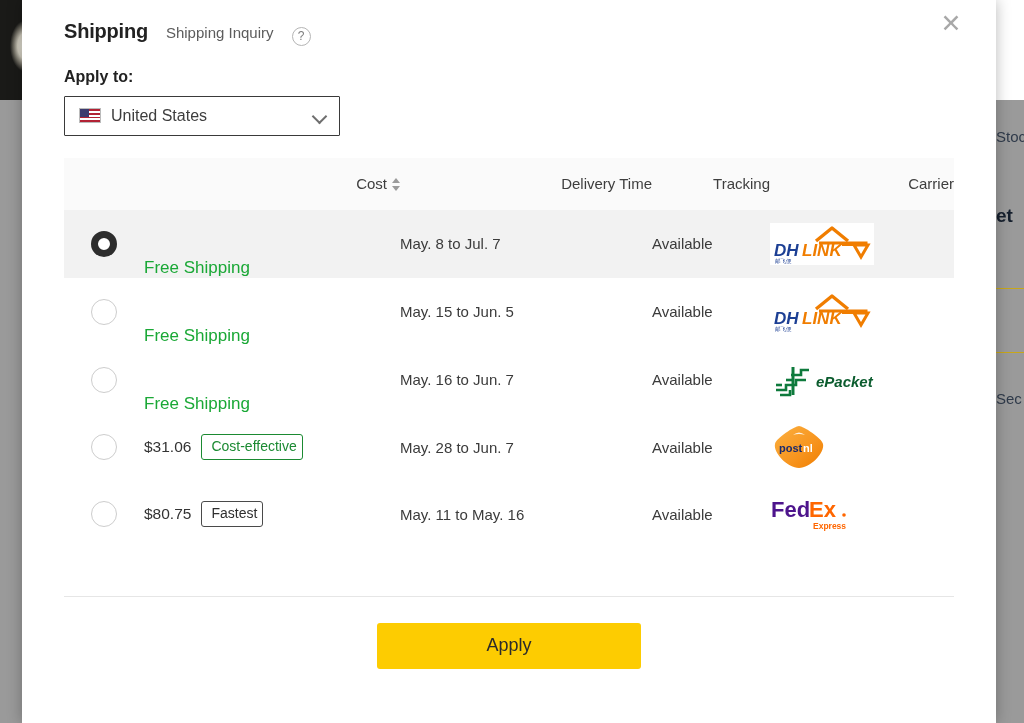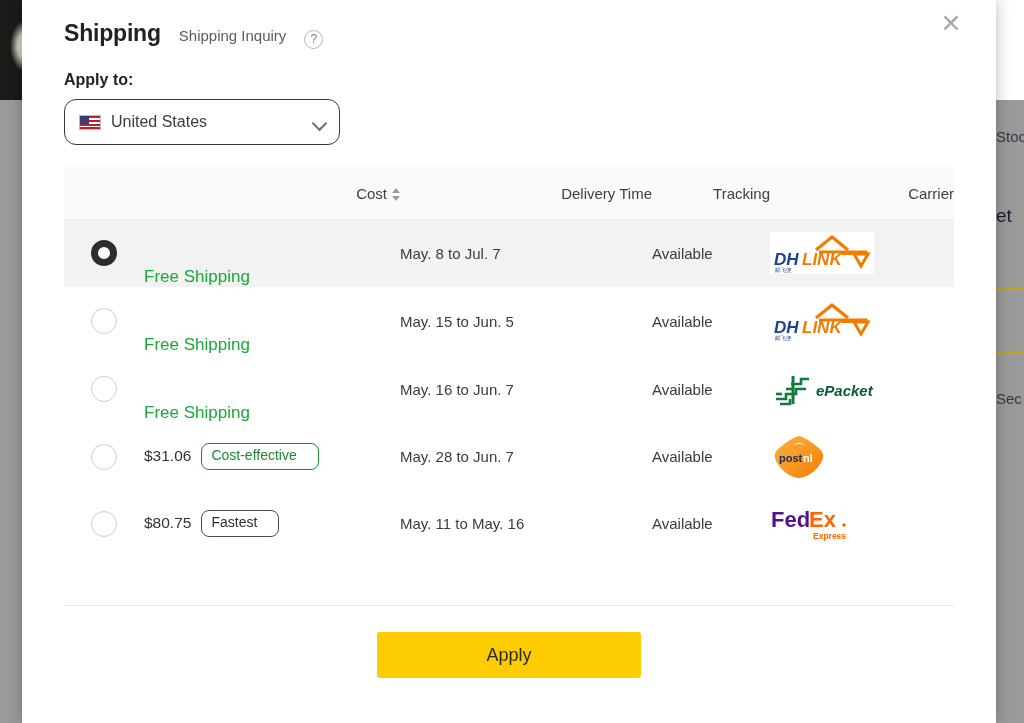--- a/index.html
+++ b/index.html
@@ -25,21 +25,21 @@
   #bg-overlay {
     position: absolute; left: 0; top: 100px; right: 0; bottom: 0;
     background: #9a9a9a;
   }
   .bg-frag {
     position: absolute;
     color: #2f3a4a;
     font-size: 15px;
     white-space: nowrap;
   }
-  .bg-frag.bold { font-weight: normal; font-size: 19px; color: #16202e; text-align: right; }
+  .bg-frag.bold { font-weight: bold; font-size: 19px; color: #16202e; text-align: right; }
   .bg-rule {
     position: absolute;
     border-top: 1px solid #c8a71a;
     height: 0;
   }
 
   
   #modal {
     position: absolute;
     left: 22px; top: 0;
@@ -51,21 +51,21 @@
 
   
   #modal-header {
     position: relative;
     padding: 20px 42px 0 42px;
     display: flex;
     align-items: baseline;
     gap: 18px;
   }
   #page-title {
-    font-size: 23px;
+    font-size: 20px;
     font-weight: bold;
     color: #222222;
     letter-spacing: -.2px;
   }
   #inquiry-link {
     font-size: 15px;
     color: #5c5c5c;
   }
   #help-icon {
     position: relative; top: 2px;
@@ -90,23 +90,23 @@
     font-weight: 300;
   }
 
   
   #ship-to-block { padding: 24px 42px 0 42px; }
   #ship-to-label {
     font-size: 16px; font-weight: bold; color: #222;
     margin-bottom: 10px;
   }
   #country-select {
-    width: 276px; height: 46px;
+    width: 276px; height: 40px;
     border: 1px solid #3a3a3a;
-    border-radius: 12px;
+    border-radius: 1px;
     display: flex; align-items: center;
     padding: 0 12px 0 14px;
     cursor: pointer;
     background: #fff;
   }
   #flag-icon {
     width: 22px; height: 15px;
     flex: 0 0 auto;
     margin-right: 10px;
     border: 1px solid #bbb;
@@ -200,23 +200,23 @@
   .radio.checked {
     border: 7px solid #2d2d2d;
     background: #ffffff;
   }
 
   .cost-cell { display: flex; align-items: center; gap: 10px; }
   .cost-free { color: #1aa836; font-size: 17px; margin-top: 48px; }
   .cost-price { color: #333; font-size: 15.5px; }
   .badge {
     display: inline-block;
-    padding: 4px 21px 5px 9px;
+    padding: 4px 5px 5px 9px;
     font-size: 14px;
-    border-radius: 8px;
+    border-radius: 3px;
     line-height: 1.1;
   }
   .badge.green { border: 1px solid #1b8a32; color: #1b8a32; }
   .badge.dark  { border: 1px solid #4a4a4a; color: #2e2e2e; }
 
   .delivery-cell, .tracking-cell { font-size: 15px; color: #3b3b3b; }
 
   .carrier-cell { padding-left: 2px; }
 
   

